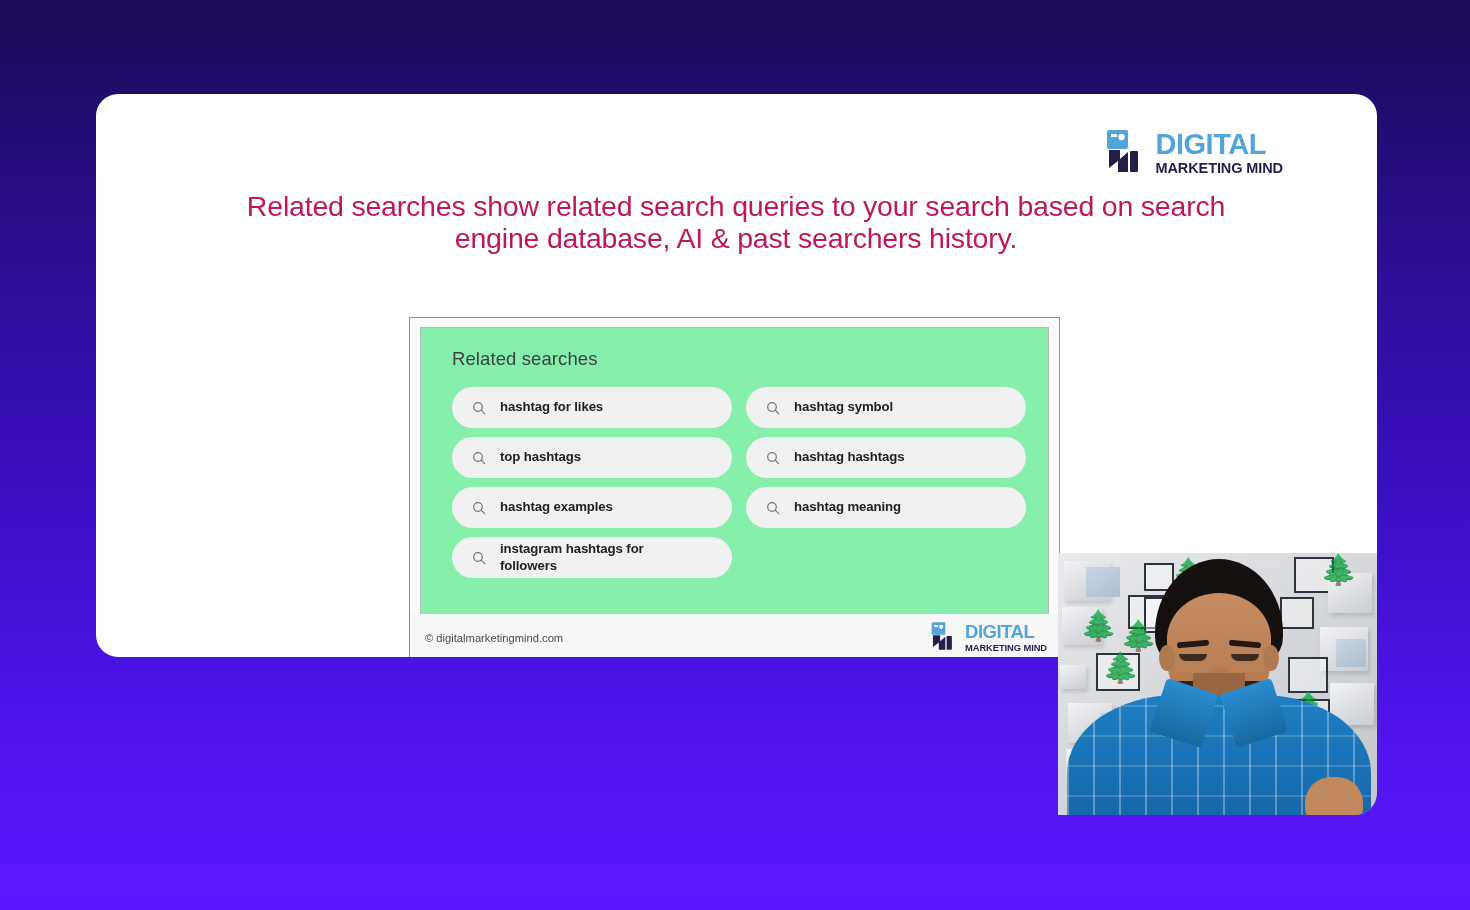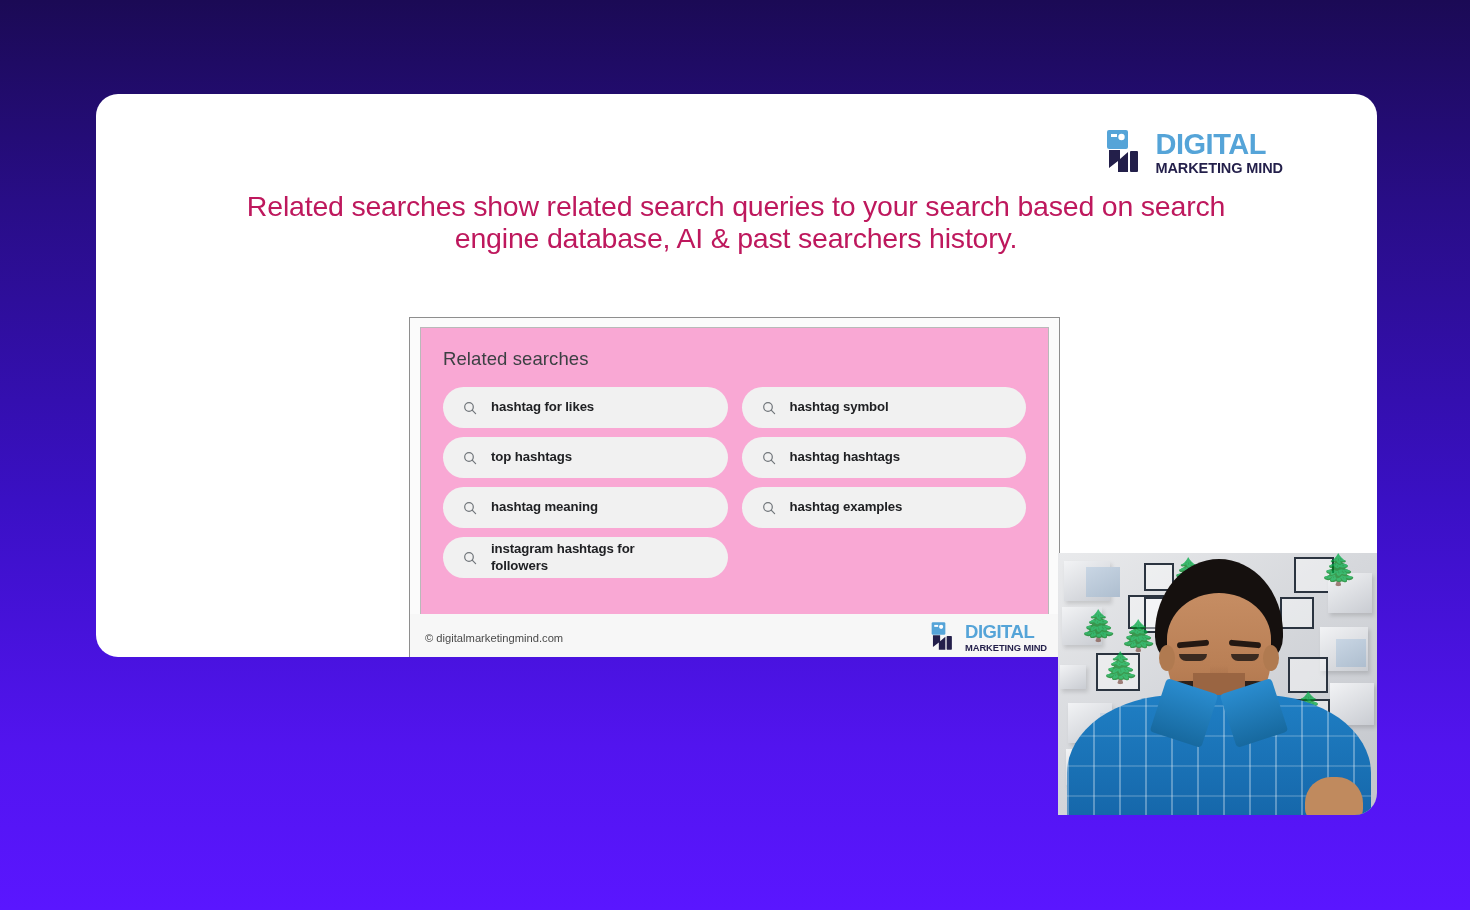--- a/index.html
+++ b/index.html
@@ -88,23 +88,23 @@
     background: #fbfbfb;
     border: 1px solid #8e8e8e;
   }
 
   .figure-inner {
     position: absolute;
     left: 10px;
     top: 9px;
     right: 10px;
     height: 288px;
-    background: #f9a8d4;
+    background: #86efac;
     border: 1px solid #b9b9b9;
-    padding: 20px 22px 0 22px;
+    padding: 20px 22px 0 31px;
   }
 
   .related-title {
     font-size: 18.5px;
     color: #3c4043;
     font-weight: 400;
     letter-spacing: 0.1px;
     margin-bottom: 17px;
   }
 
@@ -397,31 +397,31 @@
           <span class="chip-label">hashtag hashtags</span>
         </div>
 
         <div class="chip">
           <span class="chip-icon">
             <svg width="14" height="14" viewBox="0 0 14 14" aria-hidden="true">
               <circle cx="6" cy="6" r="4.3" fill="none" stroke="#70757a" stroke-width="1.2"></circle>
               <line x1="9.2" y1="9.2" x2="12.6" y2="12.6" stroke="#70757a" stroke-width="1.2" stroke-linecap="round"></line>
             </svg>
           </span>
+          <span class="chip-label">hashtag examples</span>
+        </div>
+
+        <div class="chip">
+          <span class="chip-icon">
+            <svg width="14" height="14" viewBox="0 0 14 14" aria-hidden="true">
+              <circle cx="6" cy="6" r="4.3" fill="none" stroke="#70757a" stroke-width="1.2"></circle>
+              <line x1="9.2" y1="9.2" x2="12.6" y2="12.6" stroke="#70757a" stroke-width="1.2" stroke-linecap="round"></line>
+            </svg>
+          </span>
           <span class="chip-label">hashtag meaning</span>
-        </div>
-
-        <div class="chip">
-          <span class="chip-icon">
-            <svg width="14" height="14" viewBox="0 0 14 14" aria-hidden="true">
-              <circle cx="6" cy="6" r="4.3" fill="none" stroke="#70757a" stroke-width="1.2"></circle>
-              <line x1="9.2" y1="9.2" x2="12.6" y2="12.6" stroke="#70757a" stroke-width="1.2" stroke-linecap="round"></line>
-            </svg>
-          </span>
-          <span class="chip-label">hashtag examples</span>
         </div>
 
         <div class="chip">
           <span class="chip-icon">
             <svg width="14" height="14" viewBox="0 0 14 14" aria-hidden="true">
               <circle cx="6" cy="6" r="4.3" fill="none" stroke="#70757a" stroke-width="1.2"></circle>
               <line x1="9.2" y1="9.2" x2="12.6" y2="12.6" stroke="#70757a" stroke-width="1.2" stroke-linecap="round"></line>
             </svg>
           </span>
           <span class="chip-label" style="max-width:150px;">instagram hashtags for followers</span>

